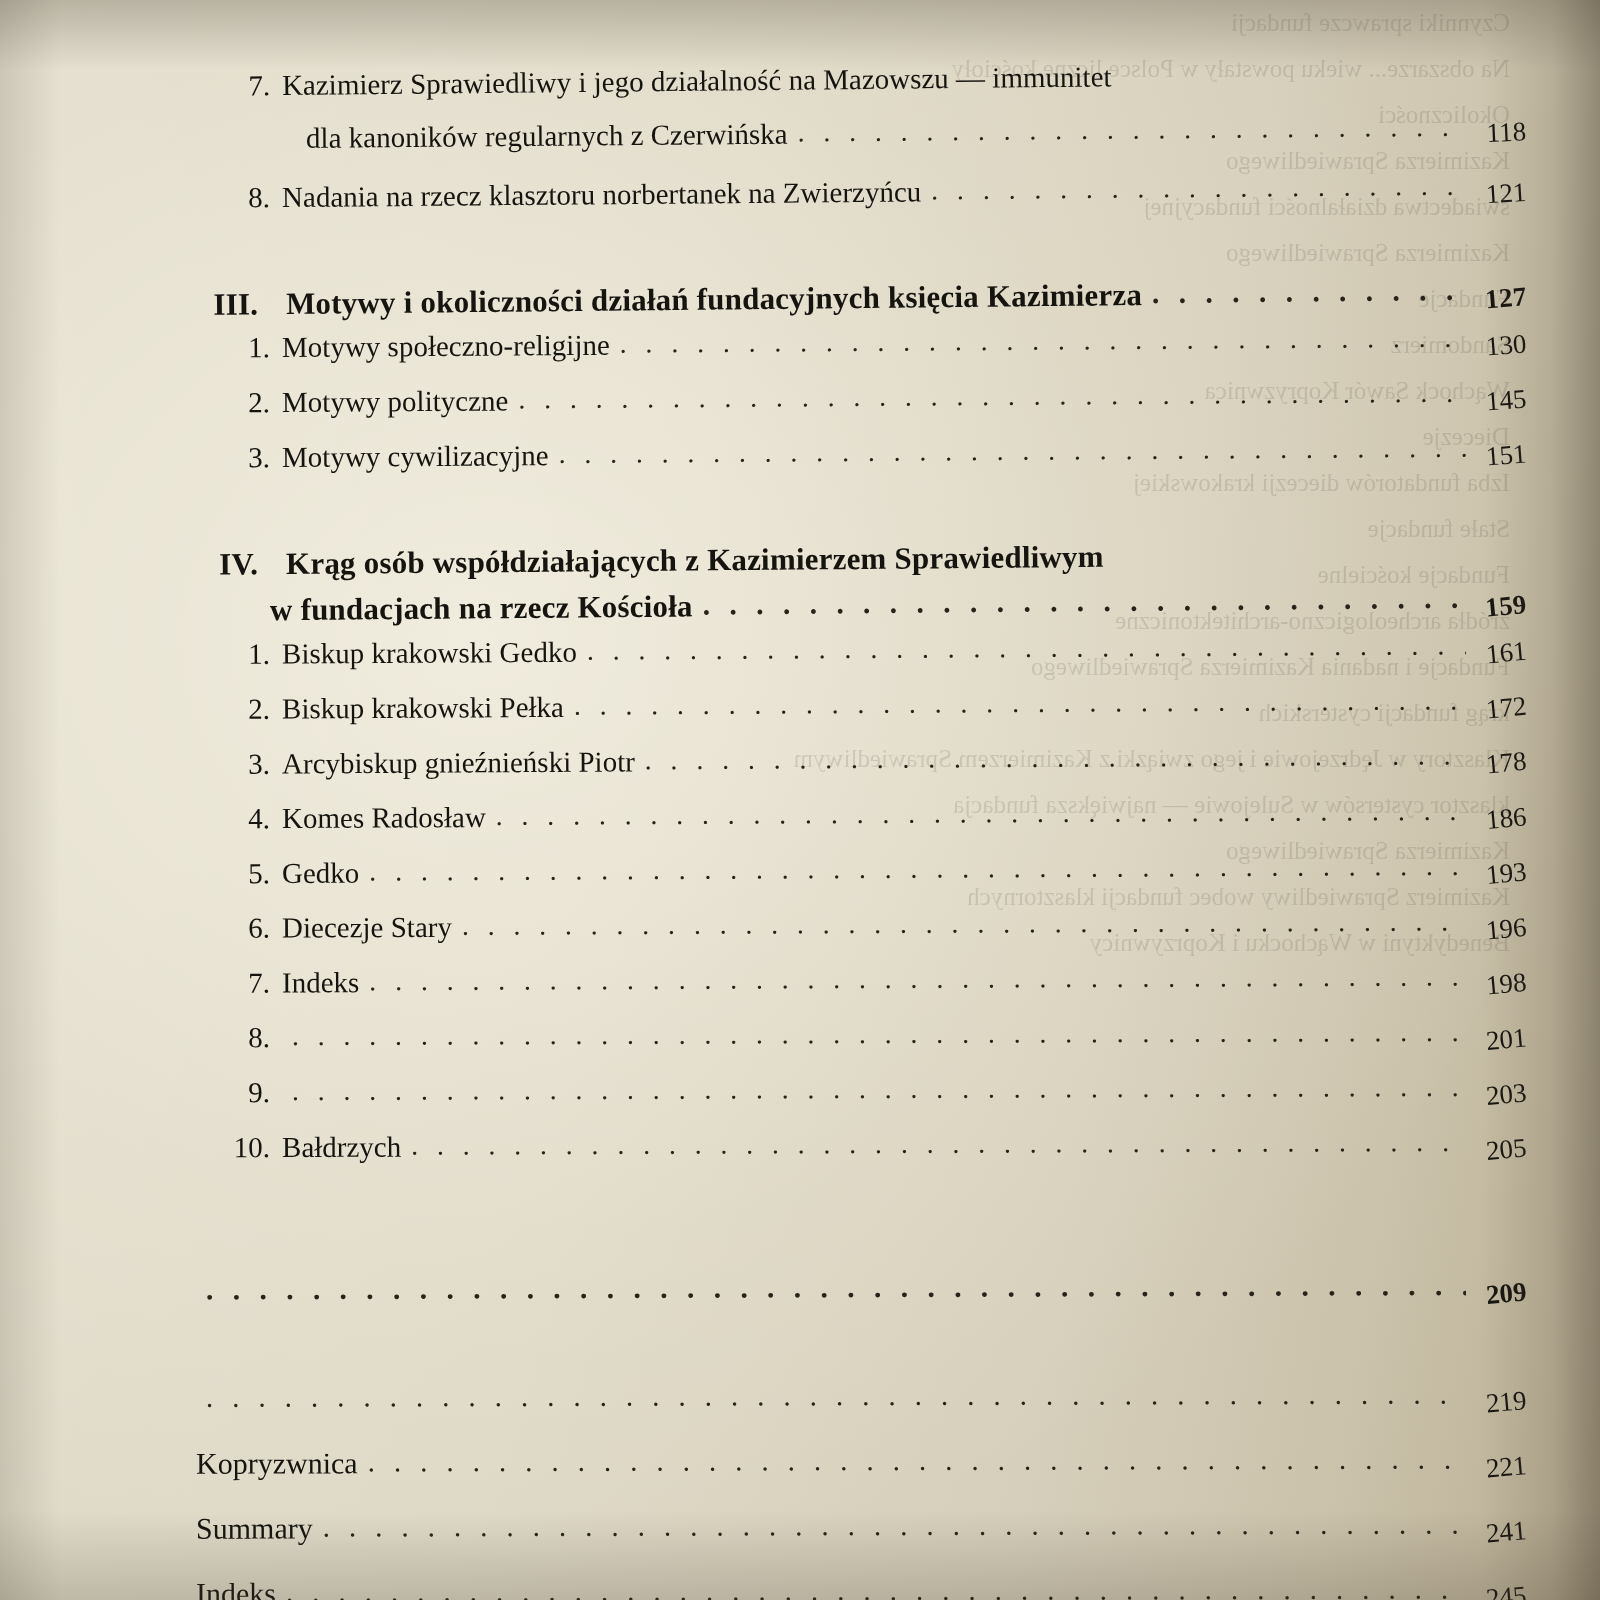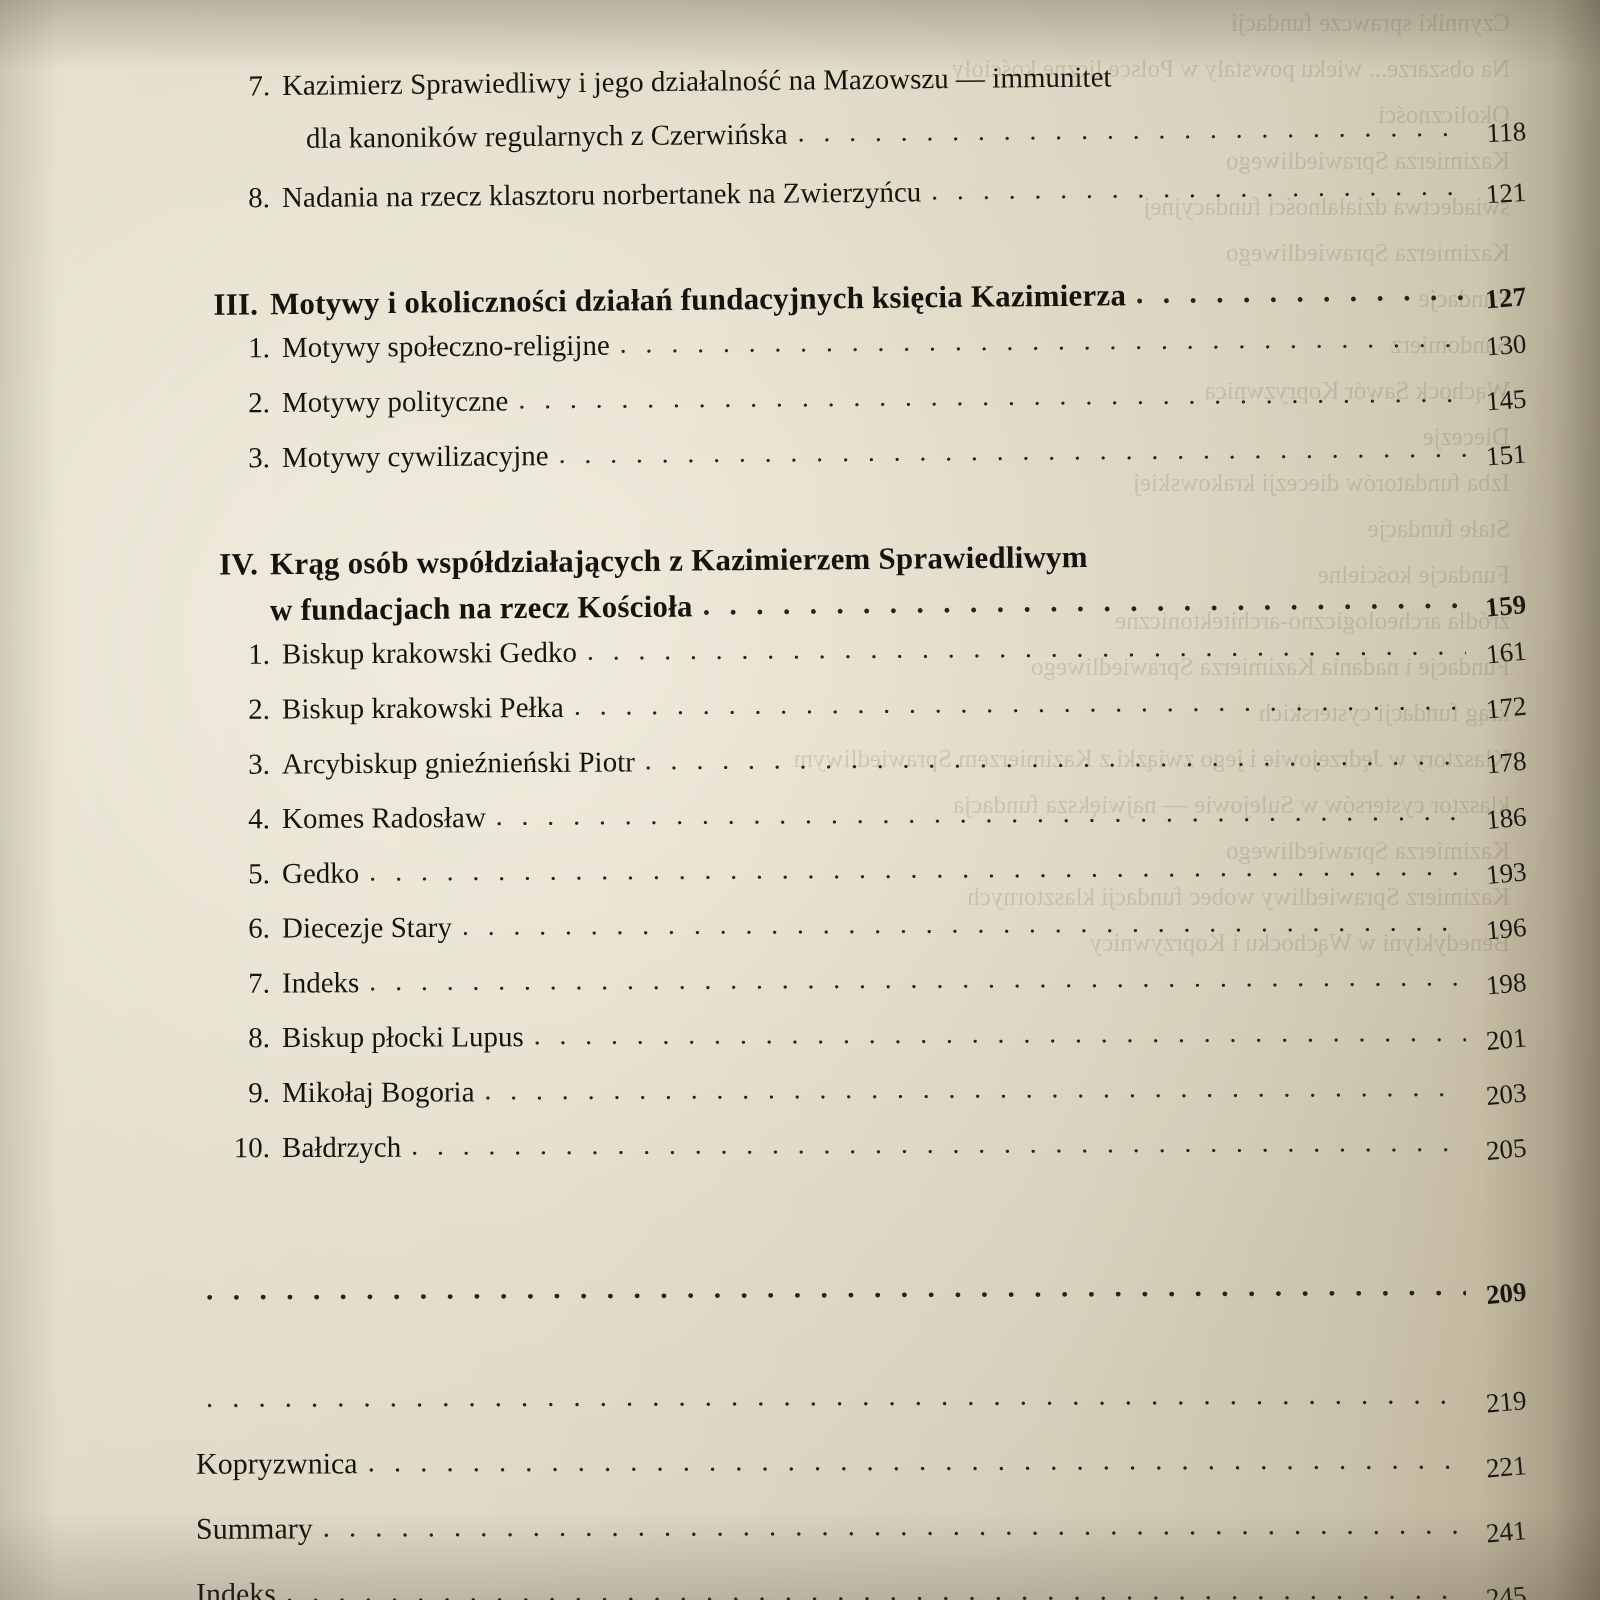--- a/index.html
+++ b/index.html
@@ -118,21 +118,21 @@
 
   
   .chapter {
     font-weight: bold;
     font-size: 31px;
     letter-spacing: 0.2px;
   }
   .chapter .rom {
     flex: 0 0 62px;
     text-align: right;
-    margin-right: 12px;
+    margin-right: 28px;
   }
   .chapter-cont {
     font-weight: bold;
     font-size: 31px;
     padding-left: 74px;
   }
 
   
   .entry {
     font-size: 29px;
@@ -289,27 +289,25 @@
         <span class="pg" style="transform:rotate(-5deg) translateY(6px)">196</span>
       </div>
       <div class="row entry" style="transform:rotate(-0.25deg)">
         <span class="num">7.</span>
         <span class="label">Indeks</span>
         <span class="dots">. . . . . . . . . . . . . . . . . . . . . . . . . . . . . . . . . . . . . . . . . . . . . . . . . . . . . . . . . . . . . . . . . . . . . . . . . . . . . . . . . . . . . . . .</span>
         <span class="pg" style="transform:rotate(-5deg) translateY(6px)">198</span>
       </div>
       <div class="row entry" style="transform:rotate(-0.2deg)">
         <span class="num">8.</span>
-        <span class="label">Biskup płocki Lupus</span>
         <span class="dots">. . . . . . . . . . . . . . . . . . . . . . . . . . . . . . . . . . . . . . . . . . . . . . . . . . . . . . . . . . . . . . . . . . . . . . . . . . . . . . . . . . . . . . . .</span>
         <span class="pg" style="transform:rotate(-5deg) translateY(6px)">201</span>
       </div>
       <div class="row entry" style="transform:rotate(-0.2deg)">
         <span class="num">9.</span>
-        <span class="label">Mikołaj Bogoria</span>
         <span class="dots">. . . . . . . . . . . . . . . . . . . . . . . . . . . . . . . . . . . . . . . . . . . . . . . . . . . . . . . . . . . . . . . . . . . . . . . . . . . . . . . . . . . . . . . .</span>
         <span class="pg" style="transform:rotate(-5deg) translateY(6px)">203</span>
       </div>
       <div class="row entry" style="transform:rotate(-0.2deg)">
         <span class="num">10.</span>
         <span class="label">Bałdrzych</span>
         <span class="dots">. . . . . . . . . . . . . . . . . . . . . . . . . . . . . . . . . . . . . . . . . . . . . . . . . . . . . . . . . . . . . . . . . . . . . . . . . . . . . . . . . . . . . . . .</span>
         <span class="pg" style="transform:rotate(-5deg) translateY(6px)">205</span>
       </div>
 

